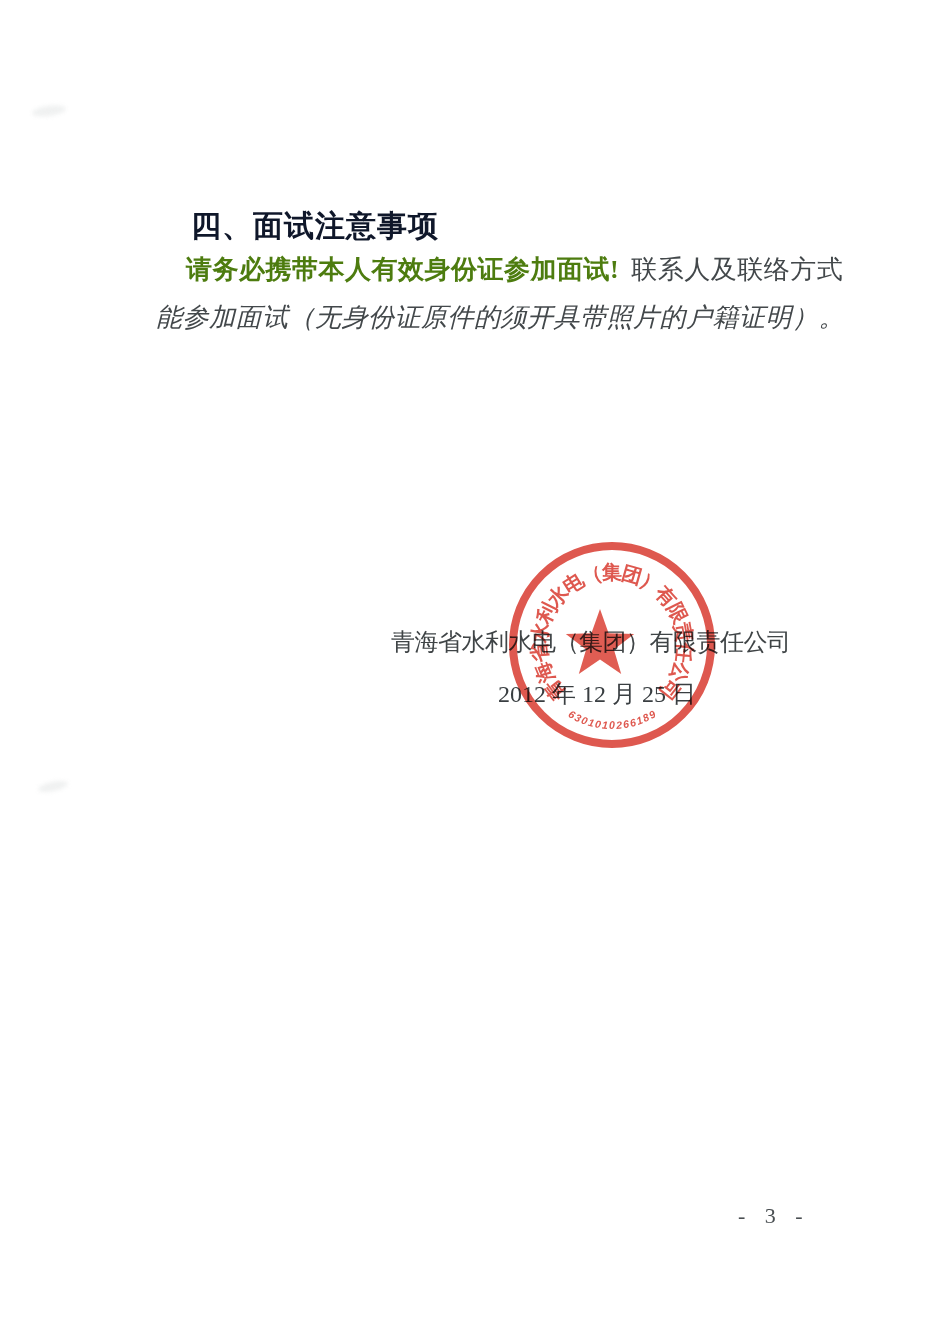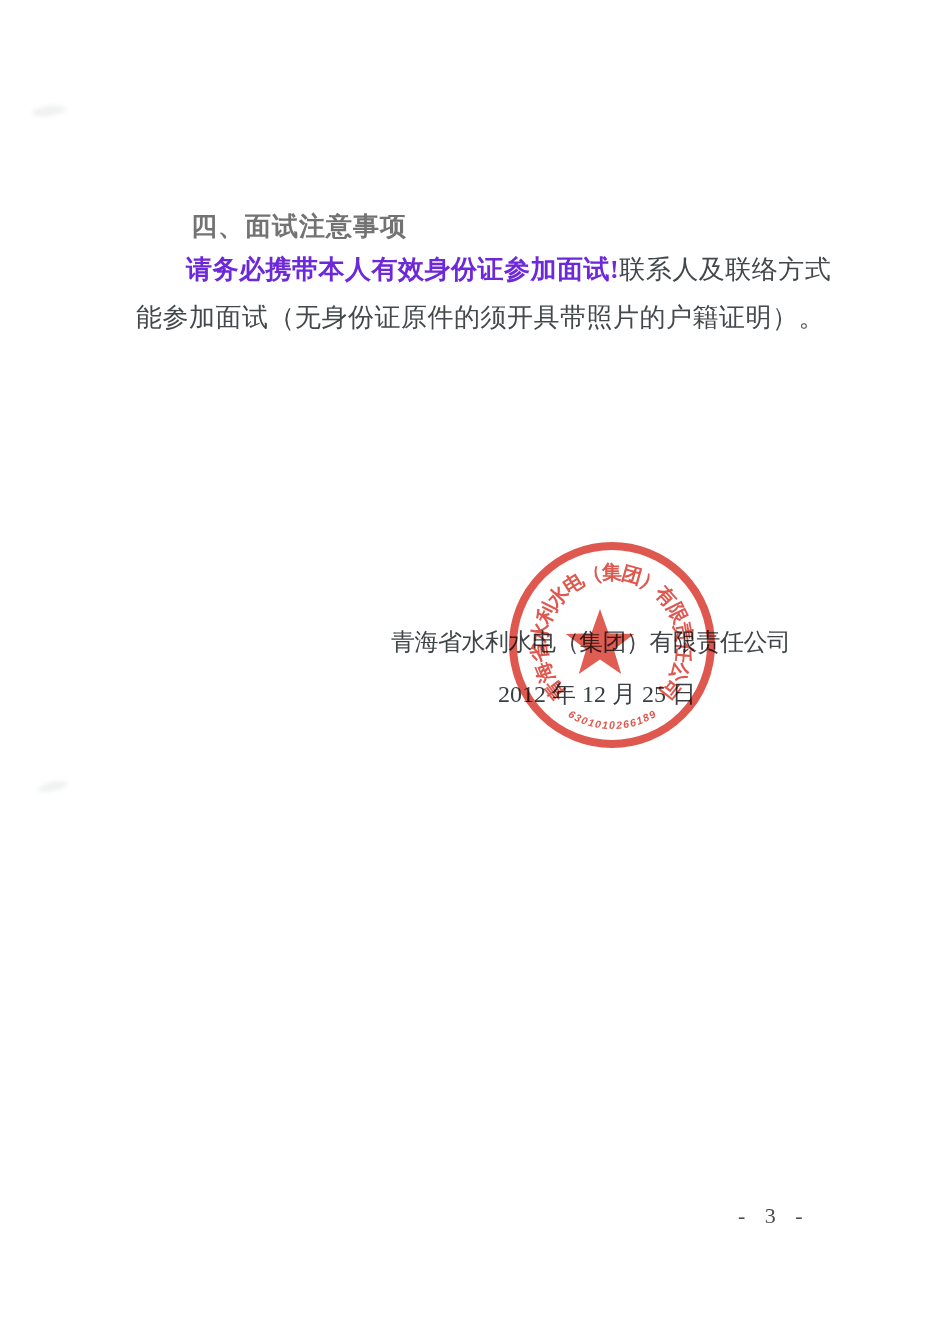--- a/index.html
+++ b/index.html
@@ -21,38 +21,38 @@
     position:absolute;background:#e9ebeb;border-radius:50%;
     filter:blur(2px);opacity:.7;
   }
   .artifact.a1{left:32px;top:106px;width:34px;height:10px;transform:rotate(-8deg);}
   .artifact.a2{left:38px;top:782px;width:30px;height:9px;transform:rotate(-12deg);}
 
   .heading{
     position:absolute;
     font-family:"Liberation Sans", sans-serif;
     font-weight:bold;
-    font-size:26px;line-height:30px;
-    color:#737373;
+    font-size:30px;line-height:30px;
+    color:#0f172a;
     letter-spacing:1px;
     white-space:nowrap;
   }
   .h-sec4{left:191px;top:211px;}
   .h-sec5{left:191px;top:392px;}
 
   .body-line{
     position:absolute;
     font-size:26px;line-height:34px;
     letter-spacing:.5px;
     white-space:nowrap;
     color:var(--text-color);
   }
   .l1{left:186px;top:253px;}
-  .l1 .seg-bold{font-weight:bold;color:#6d28d9;}
-  .l2{left:136px;top:301px;}
+  .l1 .seg-bold{font-weight:bold;margin-right:12px;color:#4d7c0f;}
+  .l2{left:156px;top:301px;font-style:italic;}
   .l3{left:140px;top:348px;}
 
   .contact-line{
     position:absolute;left:186px;top:435px;
     font-size:26px;line-height:34px;white-space:nowrap;
     color:var(--text-color);
   }
   .contact-line .part{margin-right:28px;}
   .contact-line .part.wide{margin-right:52px;}
   .contact-line .part:last-child{margin-right:0;}

